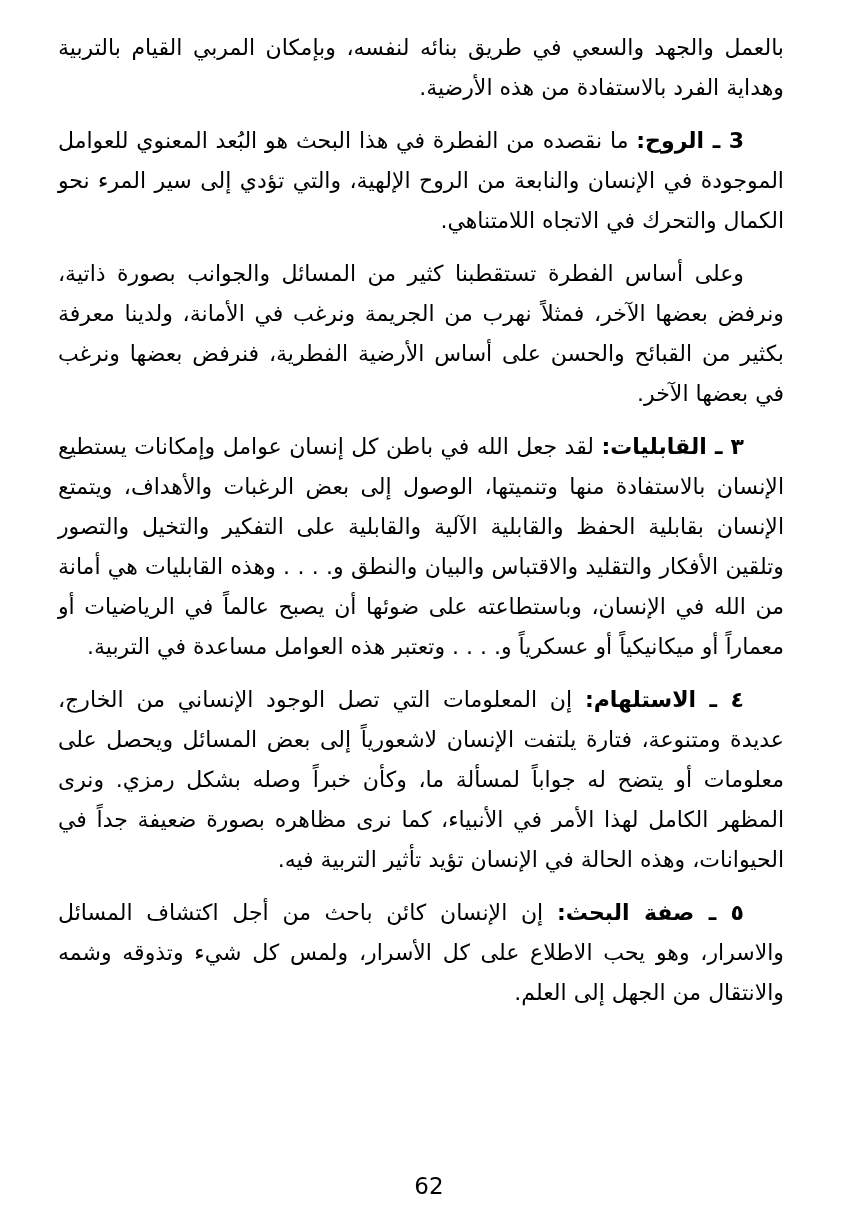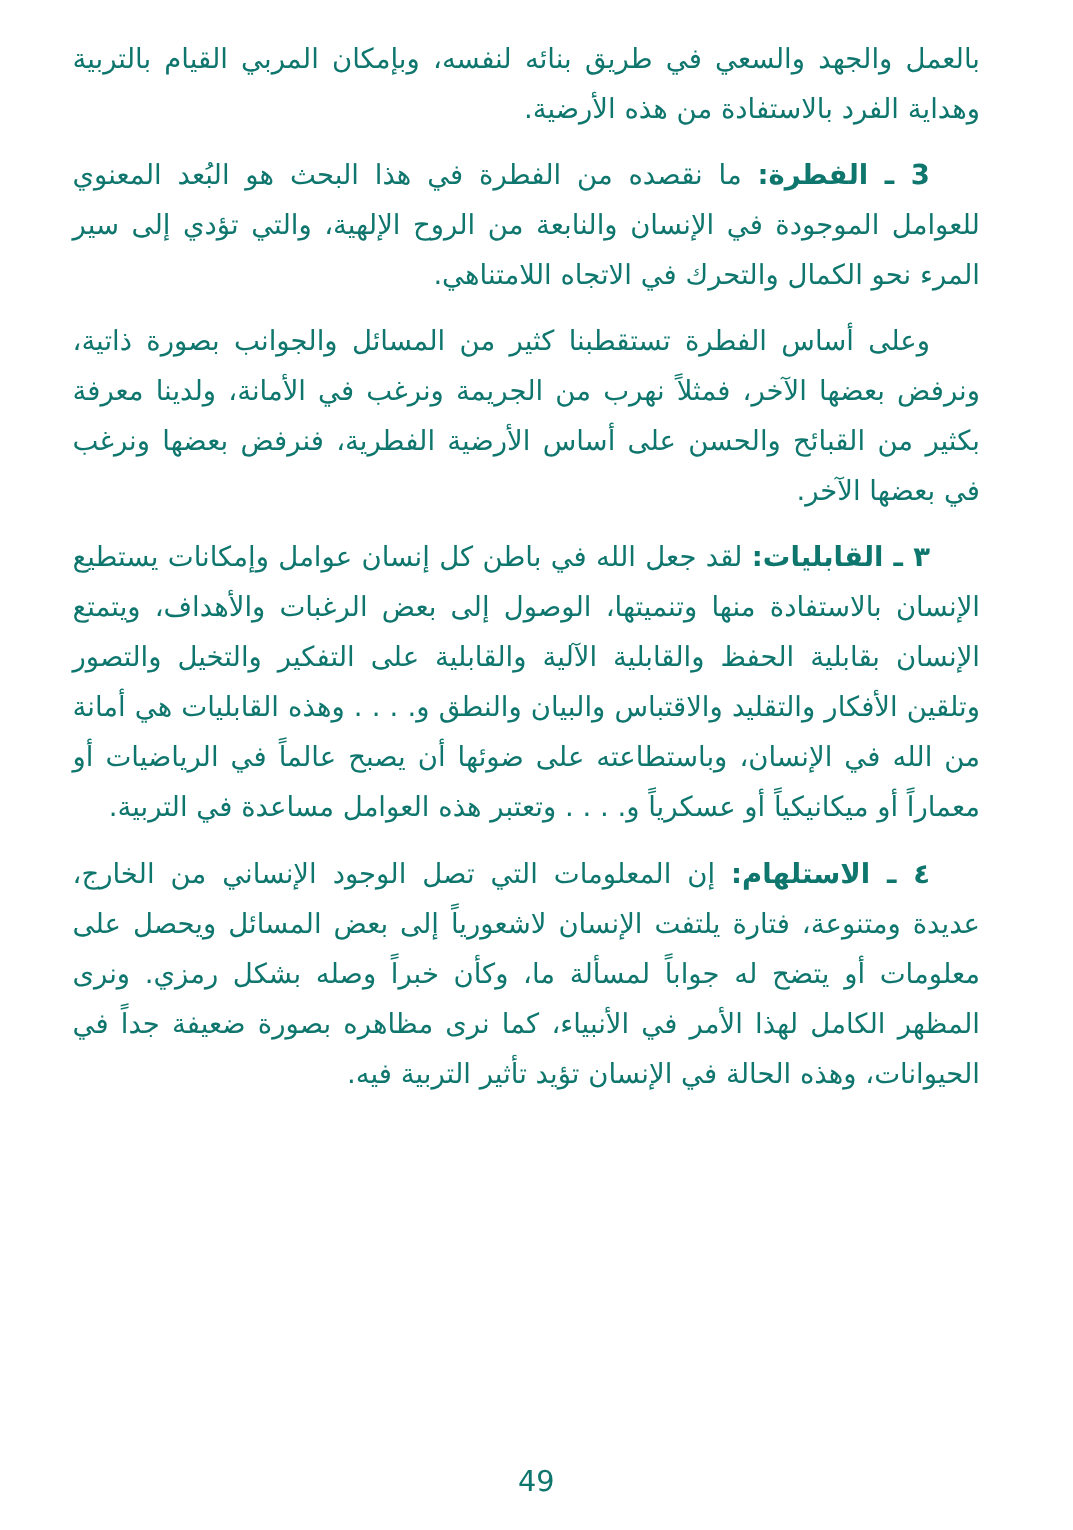--- a/index.html
+++ b/index.html
@@ -6,21 +6,21 @@
     margin: 0;
     padding: 0;
     background: #ffffff;
   }
   .page {
     position: relative;
     width: 858px;
     height: 1224px;
     box-sizing: border-box;
     background: #ffffff;
-    color: #0f766e;
+    color: #000000;
     direction: rtl;
     font-family: "DejaVu Sans", sans-serif;
     padding: 28px 74px 0 58px;
     overflow: hidden;
   }
   .body-text p {
     margin: 0 0 13px 0;
     font-size: 22px;
     line-height: 40px;
     text-align: justify;
@@ -43,26 +43,27 @@
   }
 </style>
 </head>
 <body>
 
 <div class="page">
   <div class="body-text">
 
     <p><span class="num"></span><span class="term"></span><span>بالعمل والجهد والسعي في طريق بنائه لنفسه، وبإمكان المربي القيام بالتربية وهداية الفرد بالاستفادة من هذه الأرضية.</span></p>
 
-    <p class="indent"><span class="num">3 ـ </span><span class="term">الفطرة:</span><span> ما نقصده من الفطرة في هذا البحث هو البُعد المعنوي للعوامل الموجودة في الإنسان والنابعة من الروح الإلهية، والتي تؤدي إلى سير المرء نحو الكمال والتحرك في الاتجاه اللامتناهي.</span></p>
+    <p class="indent"><span class="num">3 ـ </span><span class="term">الروح:</span><span> ما نقصده من الفطرة في هذا البحث هو البُعد المعنوي للعوامل الموجودة في الإنسان والنابعة من الروح الإلهية، والتي تؤدي إلى سير المرء نحو الكمال والتحرك في الاتجاه اللامتناهي.</span></p>
 
     <p class="indent"><span class="num"></span><span class="term"></span><span>وعلى أساس الفطرة تستقطبنا كثير من المسائل والجوانب بصورة ذاتية، ونرفض بعضها الآخر، فمثلاً نهرب من الجريمة ونرغب في الأمانة، ولدينا معرفة بكثير من القبائح والحسن على أساس الأرضية الفطرية، فنرفض بعضها ونرغب في بعضها الآخر.</span></p>
 
     <p class="indent"><span class="num">٣ ـ </span><span class="term">القابليات:</span><span> لقد جعل الله في باطن كل إنسان عوامل وإمكانات يستطيع الإنسان بالاستفادة منها وتنميتها، الوصول إلى بعض الرغبات والأهداف، ويتمتع الإنسان بقابلية الحفظ والقابلية الآلية والقابلية على التفكير والتخيل والتصور وتلقين الأفكار والتقليد والاقتباس والبيان والنطق و. . . . وهذه القابليات هي أمانة من الله في الإنسان، وباستطاعته على ضوئها أن يصبح عالماً في الرياضيات أو معماراً أو ميكانيكياً أو عسكرياً و. . . . وتعتبر هذه العوامل مساعدة في التربية.</span></p>
 
     <p class="indent"><span class="num">٤ ـ </span><span class="term">الاستلهام:</span><span> إن المعلومات التي تصل الوجود الإنساني من الخارج، عديدة ومتنوعة، فتارة يلتفت الإنسان لاشعورياً إلى بعض المسائل ويحصل على معلومات أو يتضح له جواباً لمسألة ما، وكأن خبراً وصله بشكل رمزي. ونرى المظهر الكامل لهذا الأمر في الأنبياء، كما نرى مظاهره بصورة ضعيفة جداً في الحيوانات، وهذه الحالة في الإنسان تؤيد تأثير التربية فيه.</span></p>
 
+    <p class="indent"><span class="num">٥ ـ </span><span class="term">صفة البحث:</span><span> إن الإنسان كائن باحث من أجل اكتشاف المسائل والاسرار، وهو يحب الاطلاع على كل الأسرار، ولمس كل شيء وتذوقه وشمه والانتقال من الجهل إلى العلم.</span></p>
 
 
   </div>
 
-  <div class="page-number">49</div>
+  <div class="page-number">62</div>
 </div>
 
 </body></html>

